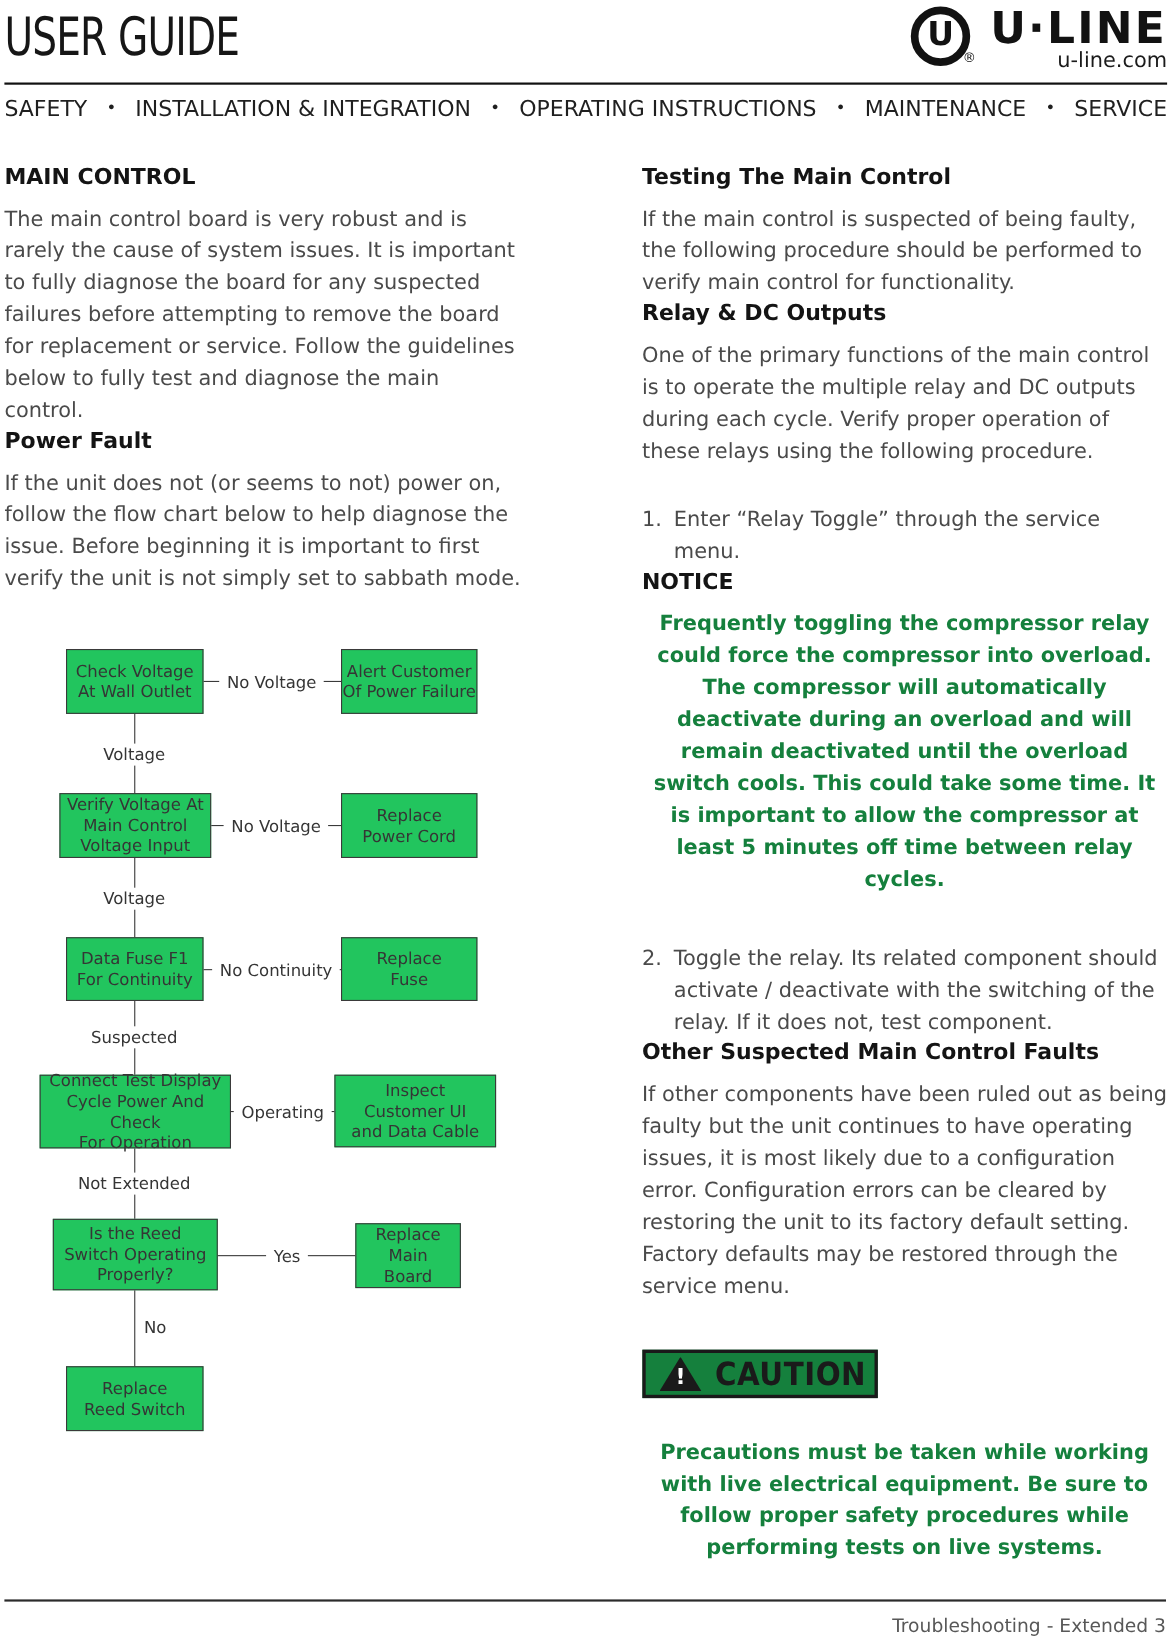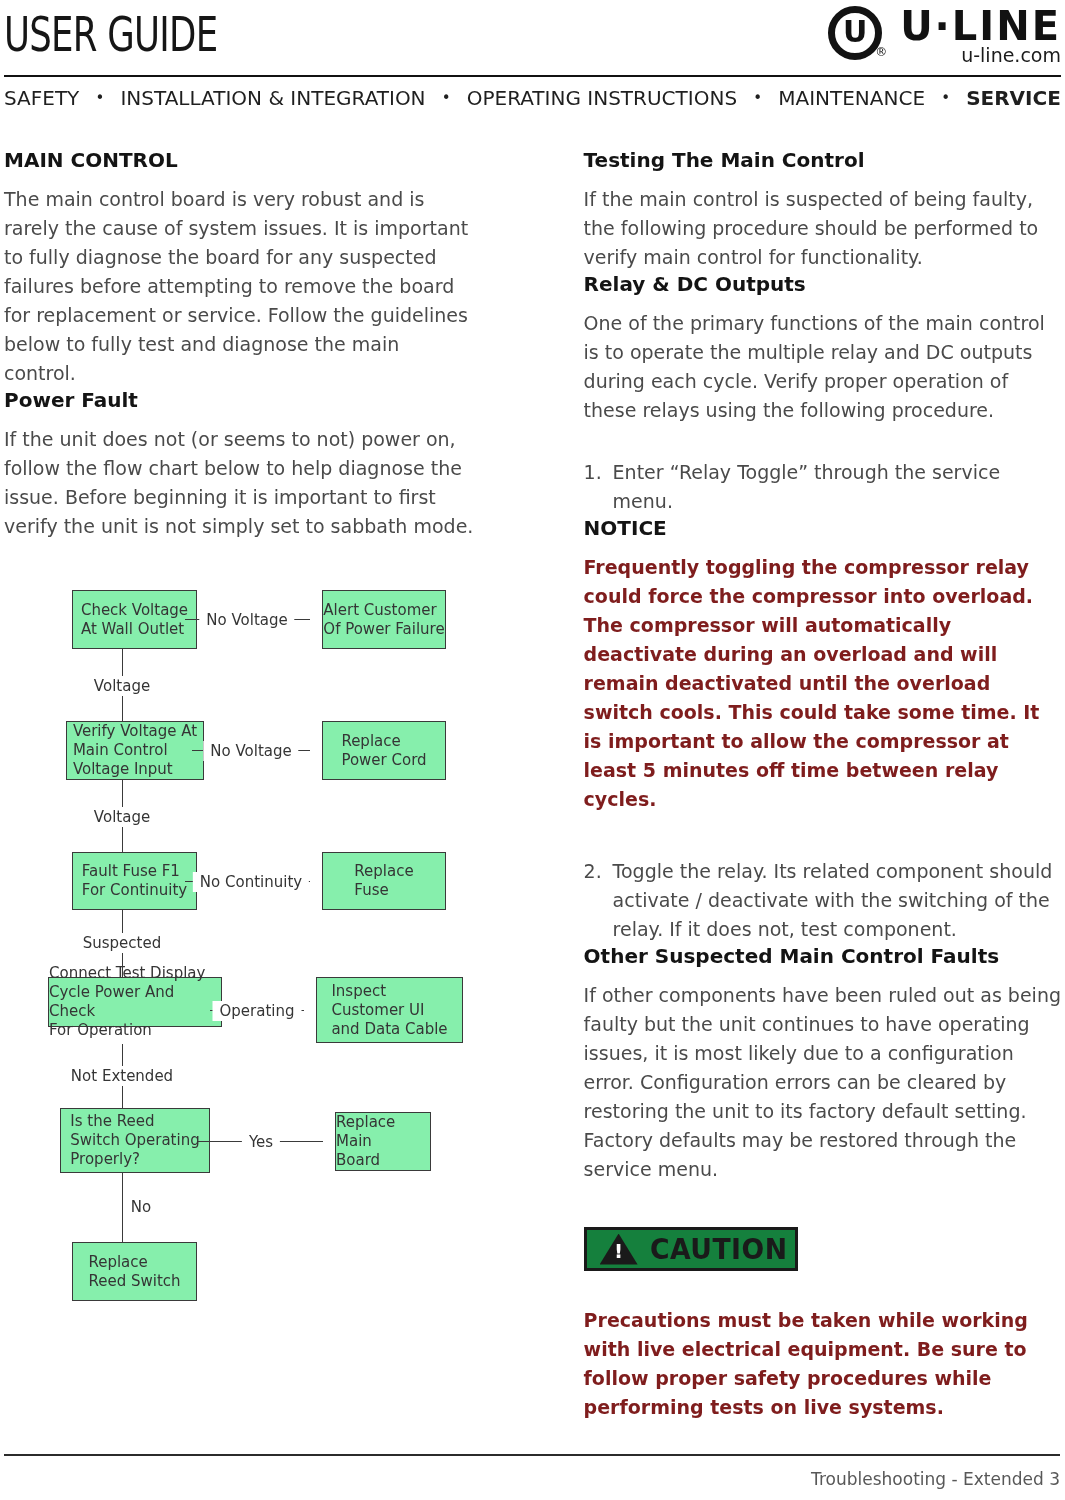--- a/index.html
+++ b/index.html
@@ -37,49 +37,49 @@
   }
   .brand-site { font-size:19px; color:#1b1b1b; margin-top:-4px; }
 
   
   .nav-rule { border-top:2px solid #111; }
   .navbar {
     display:flex; justify-content:space-between; align-items:center;
     padding:9px 0 6px 0;
   }
   .nav-item { font-size:20px; color:#1f1f1f; letter-spacing:0px; white-space:nowrap; }
-  .nav-item.bold { font-weight:bold; }
+  .nav-item.bold { font-weight:normal; }
   .nav-sep { font-size:15px; color:#1f1f1f; padding:0 2px; }
 
   
   .columns { display:flex; margin-top:32px; }
   .col-left  { width:487px; }
   .col-right { width:493px; margin-left:108px; }
 
   h2.sec { font-size:20px; font-weight:bold; color:#141414; margin:0 0 13px 0; }
   p.body { font-size:19px; line-height:29px; color:#4a4a4a; }
-  p.body-bold { font-size:19px; line-height:29px; color:#7f1d1d; font-weight:bold; }
+  p.body-bold { font-size:19px; line-height:29px; color:#15803d; font-weight:bold;text-align:center; }
 
   .gap-35 { margin-top:35px; }
   .gap-38 { margin-top:38px; }
   .gap-33 { margin-top:33px; }
   .gap-42 { margin-top:42px; }
   .gap-43 { margin-top:43px; }
   .gap-32 { margin-top:32px; }
 
   .num-item { display:flex; font-size:19px; line-height:29px; color:#4a4a4a; }
   .num-item .num { width:29px; flex:none; }
   .num-item .txt { flex:1; }
 
   
   .flowchart { position:relative; height:715px; margin-top:49px; }
   .fc-box {
-    position:absolute; border:1px solid #3a3a3a; background:#86efac;
-    display:flex; align-items:center; justify-content:center; 
-    font-size:15px; line-height:19px; color:#353535;margin-left:12px;
+    position:absolute; border:1px solid #3a3a3a; background:#22c55e;
+    display:flex; align-items:center; justify-content:center; text-align:center;
+    font-size:15px; line-height:19px; color:#353535;
   }
   .fc-box span { white-space:pre-line; }
   .fc-hline { position:absolute; border-top:1px solid #3a3a3a; height:0; }
   .fc-vline { position:absolute; border-left:1px solid #3a3a3a; width:0; }
   .fc-label {
     position:absolute; transform:translate(-50%,-50%);
     background:#fff; padding:1px 7px; font-size:15px; color:#353535; white-space:nowrap;
   }
 
   
@@ -162,28 +162,28 @@
         <div class="fc-box" style="left:50px; top:131px; width:138px; height:59px;">
             <span>Verify Voltage At
 Main Control
 Voltage Input</span>
           </div>
         <div class="fc-box" style="left:306px; top:131px; width:124px; height:59px;">
             <span>Replace
 Power Cord</span>
           </div>
         <div class="fc-box" style="left:56px; top:262px; width:125px; height:58px;">
-            <span>Fault Fuse F1
+            <span>Data Fuse F1
 For Continuity</span>
           </div>
         <div class="fc-box" style="left:306px; top:262px; width:124px; height:58px;">
             <span>Replace
 Fuse</span>
           </div>
-        <div class="fc-box" style="left:32px; top:387px; width:174px; height:50px;">
+        <div class="fc-box" style="left:32px; top:387px; width:174px; height:67px;">
             <span>Connect Test Display
 Cycle Power And Check
 For Operation</span>
           </div>
         <div class="fc-box" style="left:300px; top:387px; width:147px; height:66px;">
             <span>Inspect
 Customer UI
 and Data Cable</span>
           </div>
         <div class="fc-box" style="left:44px; top:518px; width:150px; height:65px;">

